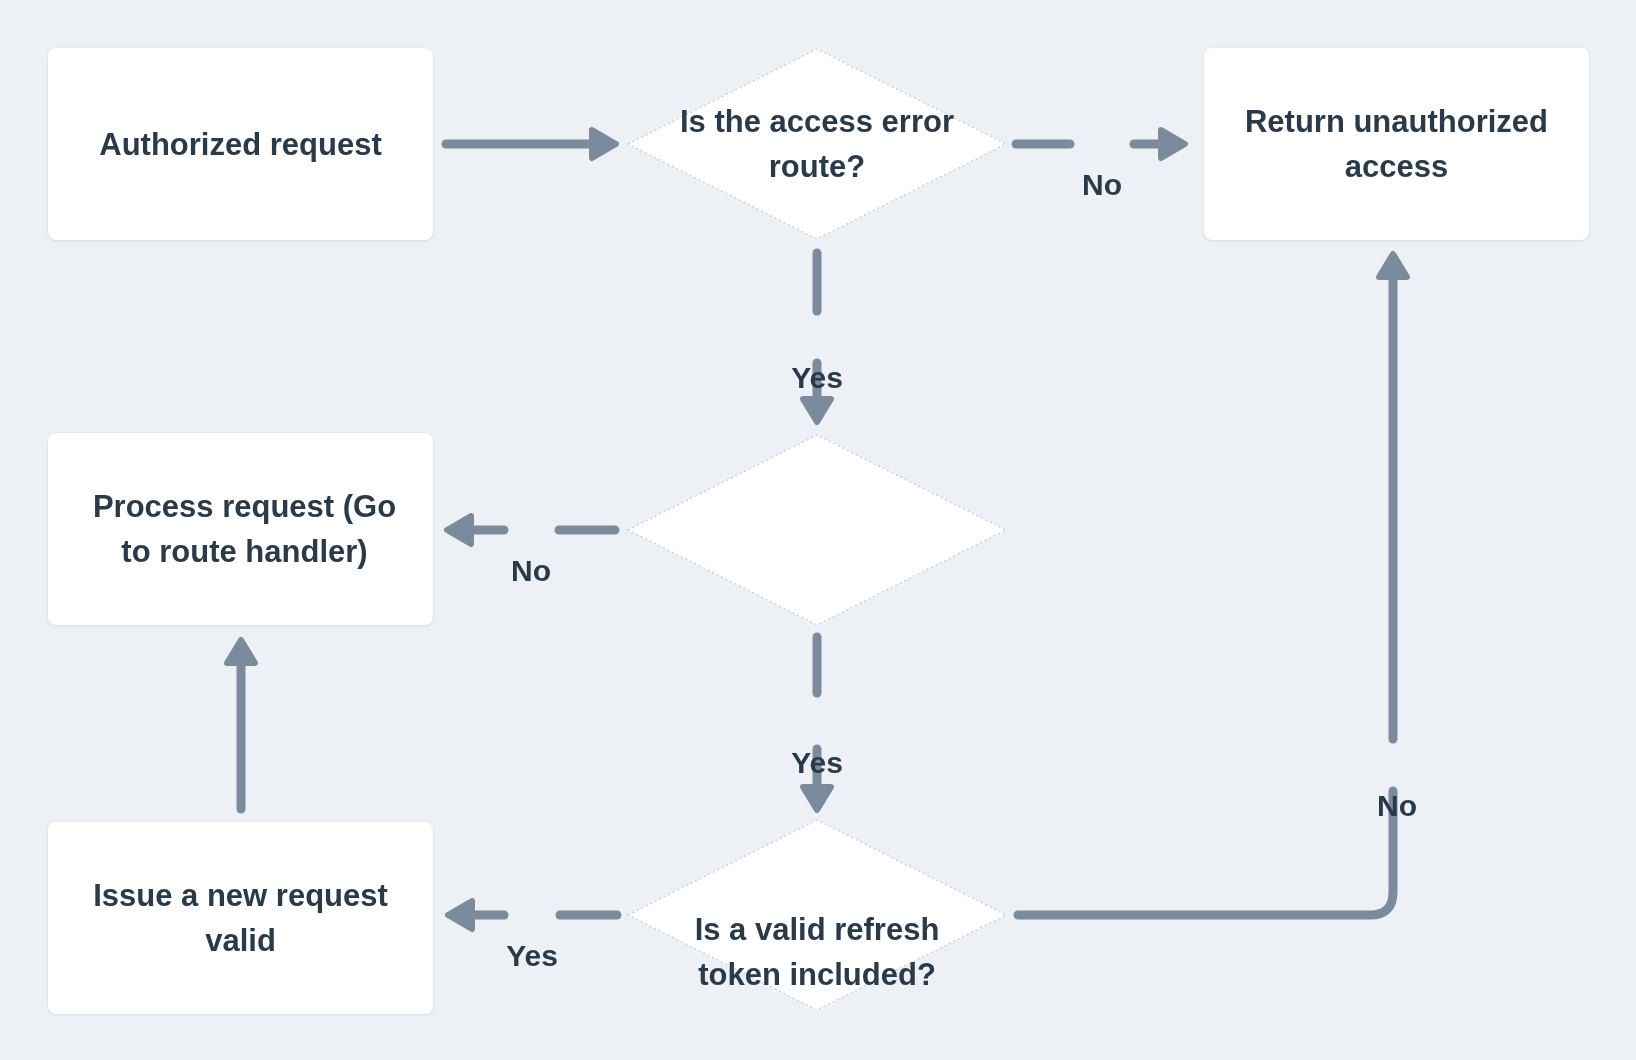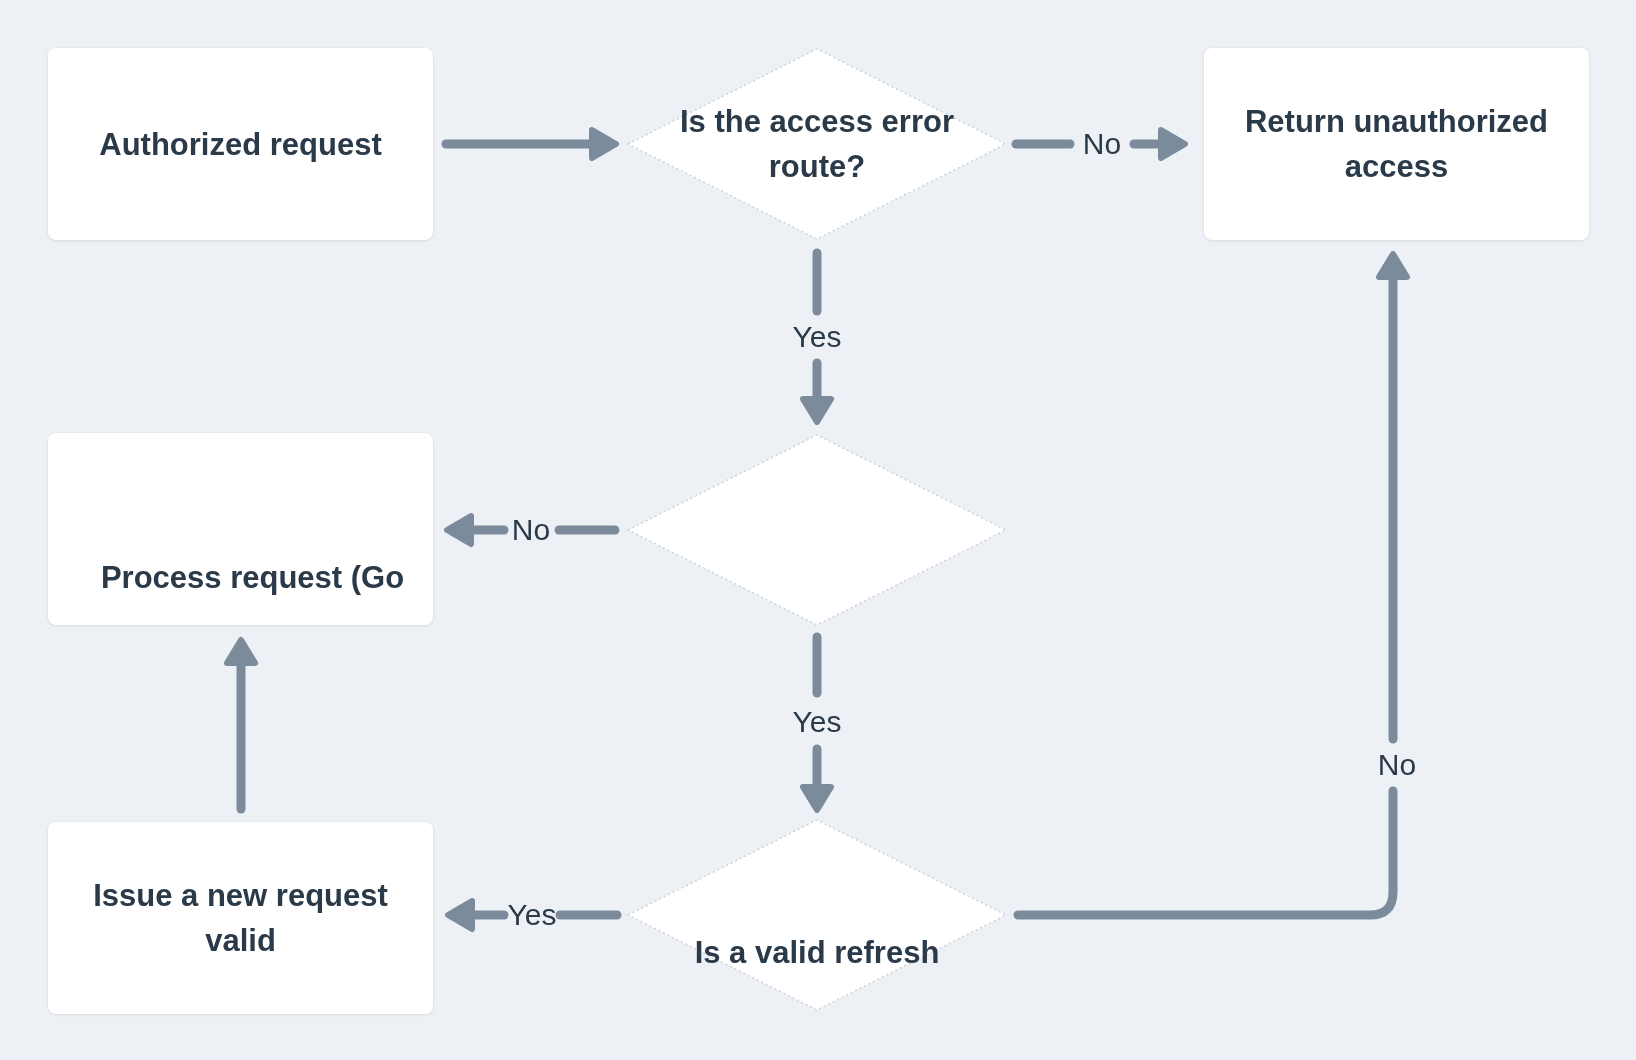--- a/index.html
+++ b/index.html
@@ -51,22 +51,23 @@
     font-weight: 600;
     pointer-events: none;
   }
   .node-text span { display: block; white-space: nowrap; }
   .edge-label {
     position: absolute;
     transform: translate(-50%, -50%);
     color: var(--text, #2b3a49);
     font-size: 30px;
     line-height: 34px;
-    font-weight: 400;
+    font-weight: 700;
     white-space: nowrap;
+    margin-top: 41px;
   }
 </style>
 </head>
 <body>
 
 <div class="stage">
 
   <svg class="edge-layer" width="1636" height="1060" viewBox="0 0 1636 1060">
 
     <g>
@@ -133,26 +134,28 @@
     <span>Is the access error</span>
     <span>route?</span>
   </div>
 
   <div class="node-text" style="left:1204px; top:48px; width:385px; height:192px;">
     <span>Return unauthorized</span>
     <span>access</span>
   </div>
 
 
-  <div class="node-text" style="left:60px; top:433px; width:385px; height:192px;margin-top:48px;">
+  <div class="node-text" style="left:52px; top:433px; width:385px; height:192px;">
     <span>Process request (Go</span>
+    <span>to route handler)</span>
   </div>
 
   <div class="node-text" style="left:637px; top:856px; width:360px; height:192px;">
     <span>Is a valid refresh</span>
+    <span>token included?</span>
   </div>
 
   <div class="node-text" style="left:48px; top:822px; width:385px; height:192px;">
     <span>Issue a new request</span>
     <span>valid</span>
   </div>
 
   <div class="edge-label" style="left:1102px; top:144px;">No</div>
   <div class="edge-label" style="left:817px; top:337px;">Yes</div>
   <div class="edge-label" style="left:531px; top:530px;">No</div>

